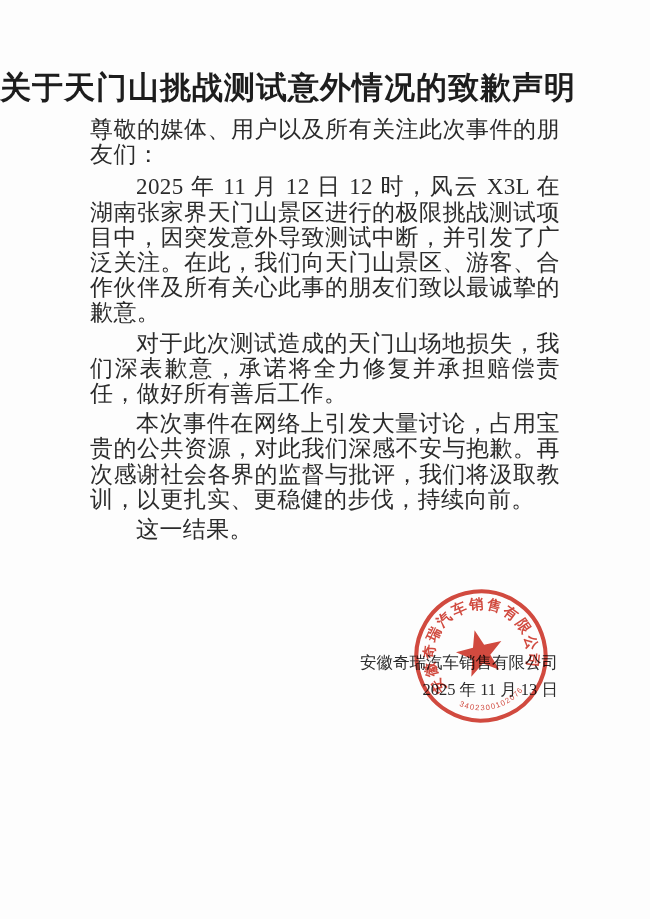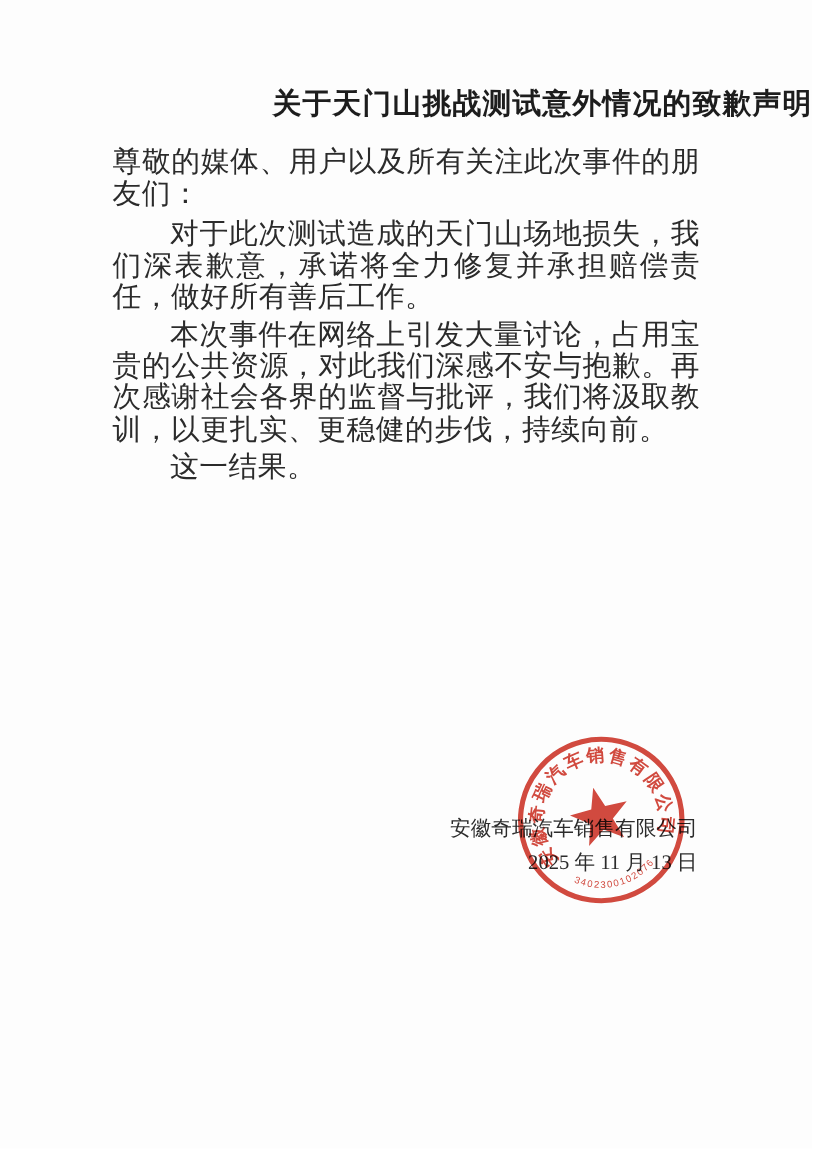--- a/index.html
+++ b/index.html
@@ -9,24 +9,24 @@
     height: 919px;
     background: #fdfdfd;
     overflow: hidden;
     font-family: "Liberation Serif", "DejaVu Serif", serif;
     color: #2b2b2b;
   }
   .doc-title {
     position: absolute;
     top: 67px; left: 0; right: 0;
     margin: 0;
-    text-align: right;
+    text-align: left;
     font-family: "Liberation Sans", "DejaVu Sans", sans-serif;
     font-weight: bold;
-    font-size: 23px;
+    font-size: 31px;
     letter-spacing: 1px;
     color: #1d1d1d;
   }
   .body-text {
     position: absolute;
     top: 117px;
     left: 90px;
     width: 470px;
     font-size: 23px;
     line-height: 25.2px;
@@ -65,20 +65,21 @@
 </style>
 </head>
 <body>
 
 <div class="page">
 
   <h1 class="doc-title">关于天门山挑战测试意外情况的致歉声明</h1>
 
   <div class="body-text">
     <p class="salutation">尊敬的媒体、用户以及所有关注此次事件的朋友们：</p>
+    <p class="para">2025 年 11 月 12 日 12 时，风云 X3L 在湖南张家界天门山景区进行的极限挑战测试项目中，因突发意外导致测试中断，并引发了广泛关注。在此，我们向天门山景区、游客、合作伙伴及所有关心此事的朋友们致以最诚挚的歉意。</p>
     <p class="para">对于此次测试造成的天门山场地损失，我们深表歉意，承诺将全力修复并承担赔偿责任，做好所有善后工作。</p>
     <p class="para">本次事件在网络上引发大量讨论，占用宝贵的公共资源，对此我们深感不安与抱歉。再次感谢社会各界的监督与批评，我们将汲取教训，以更扎实、更稳健的步伐，持续向前。</p>
     <p class="para">这一结果。</p>
   </div>
 
   <div class="signature-block">
     <div>安徽奇瑞汽车销售有限公司</div>
     <div>2025 年 11 月 13 日</div>
   </div>
 

